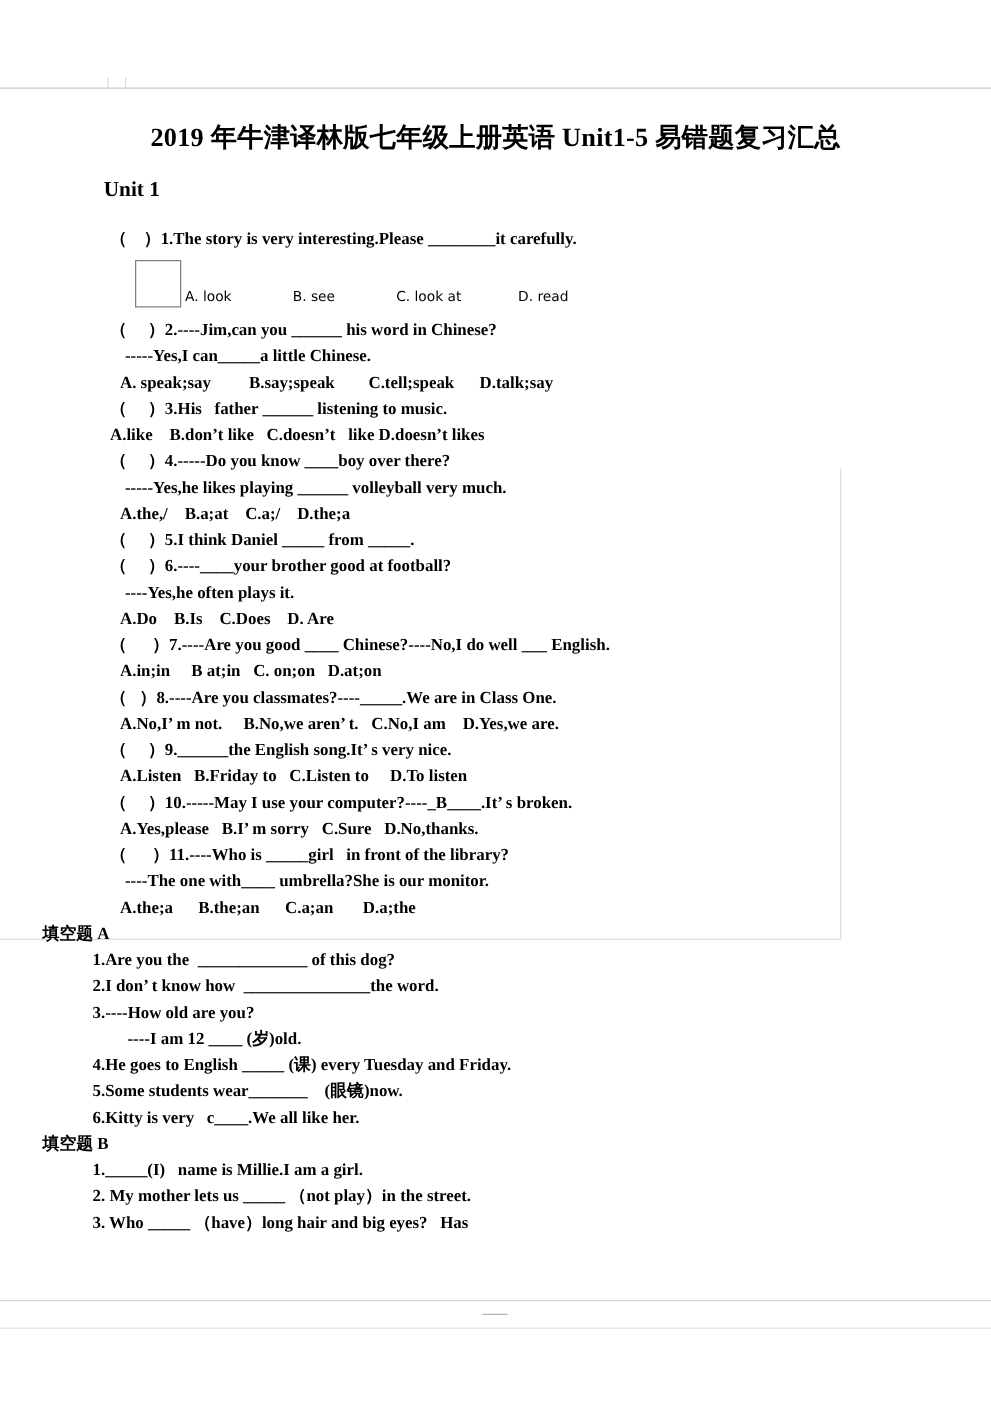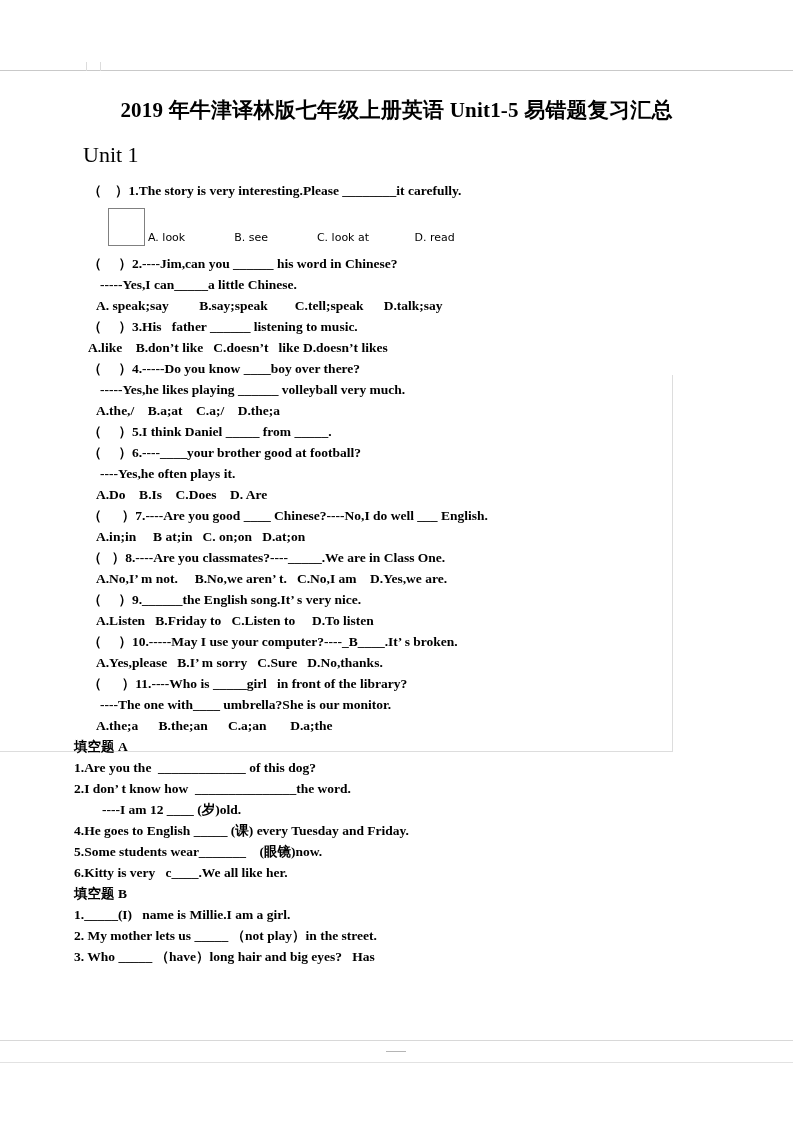--- a/index.html
+++ b/index.html
@@ -91,22 +91,22 @@
     font-size: 21px;
     font-weight: bold;
     letter-spacing: 0.2px;
     white-space: nowrap;
   }
 
   .unit-heading {
     position: absolute;
     left: 83px;
     top: 142px;
-    font-size: 22px;
-    font-weight: normal;
+    font-size: 17px;
+    font-weight: bold;
   }
 
   .body-block {
     position: absolute;
     left: 0;
     top: 180px;
     width: 793px;
   }
 
   .line {
@@ -115,21 +115,21 @@
     white-space: pre;
     font-weight: bold;
   }
 
   
   .ind-q    { padding-left: 88px; }
   .ind-sub  { padding-left: 100px; }
   .ind-opt  { padding-left: 96px; }
   .ind-fill { padding-left: 74px; }
   .ind-fsub { padding-left: 102px; }
-  .ind-sec  { padding-left: 74px; }
+  .ind-sec  { padding-left: 34px; }
 
   .sec-label { font-size: 13.5px; }
 
   
   .choice-box {
     position: absolute;
     left: 108px;
     top: 208px;
     width: 37px;
     height: 38px;
@@ -198,20 +198,21 @@
     <div class="line ind-q">（     ）10.-----May I use your computer?----_B____.It’ s broken.</div>
     <div class="line ind-opt">A.Yes,please   B.I’ m sorry   C.Sure   D.No,thanks.</div>
 
     <div class="line ind-q">（      ）11.----Who is _____girl   in front of the library?</div>
     <div class="line ind-sub">----The one with____ umbrella?She is our monitor.</div>
     <div class="line ind-opt">A.the;a      B.the;an      C.a;an       D.a;the</div>
 
     <div class="line ind-sec sec-label">填空题 A</div>
     <div class="line ind-fill">1.Are you the  _____________ of this dog?</div>
     <div class="line ind-fill">2.I don’ t know how  _______________the word.</div>
+    <div class="line ind-fill">3.----How old are you?</div>
     <div class="line ind-fsub">----I am 12 ____ (岁)old.</div>
     <div class="line ind-fill">4.He goes to English _____ (课) every Tuesday and Friday.</div>
     <div class="line ind-fill">5.Some students wear_______    (眼镜)now.</div>
     <div class="line ind-fill">6.Kitty is very   c____.We all like her.</div>
 
     <div class="line ind-sec sec-label">填空题 B</div>
     <div class="line ind-fill">1._____(I)   name is Millie.I am a girl.</div>
     <div class="line ind-fill">2. My mother lets us _____ （not play）in the street.</div>
     <div class="line ind-fill">3. Who _____ （have）long hair and big eyes?   Has</div>
 

